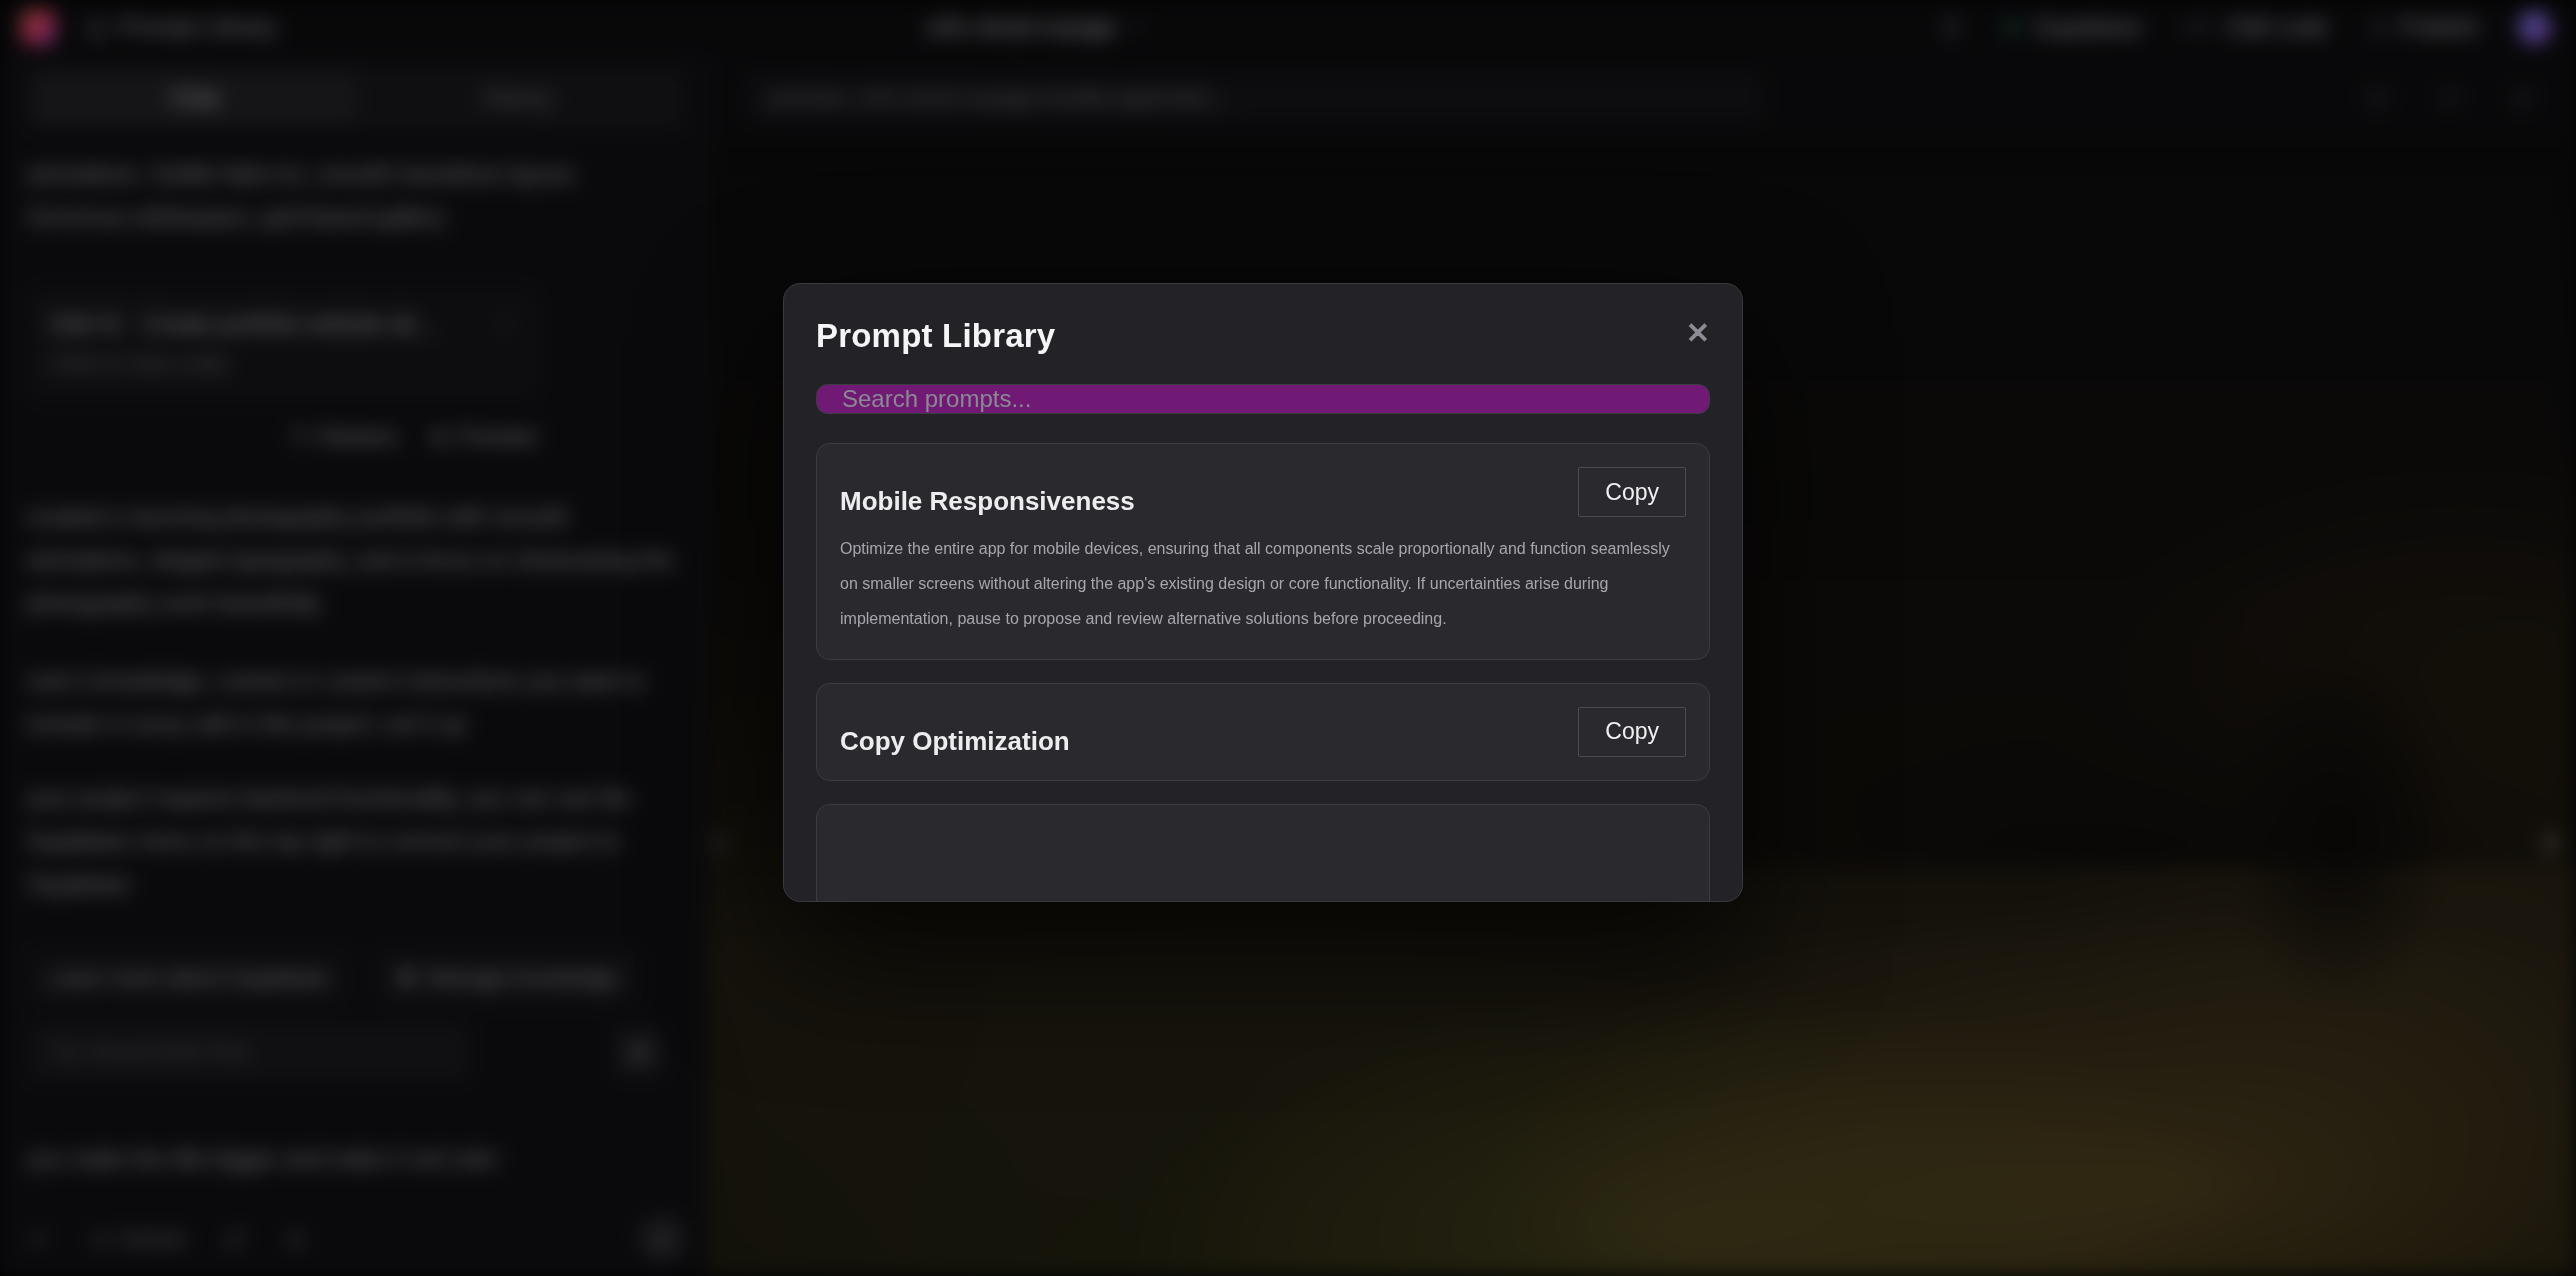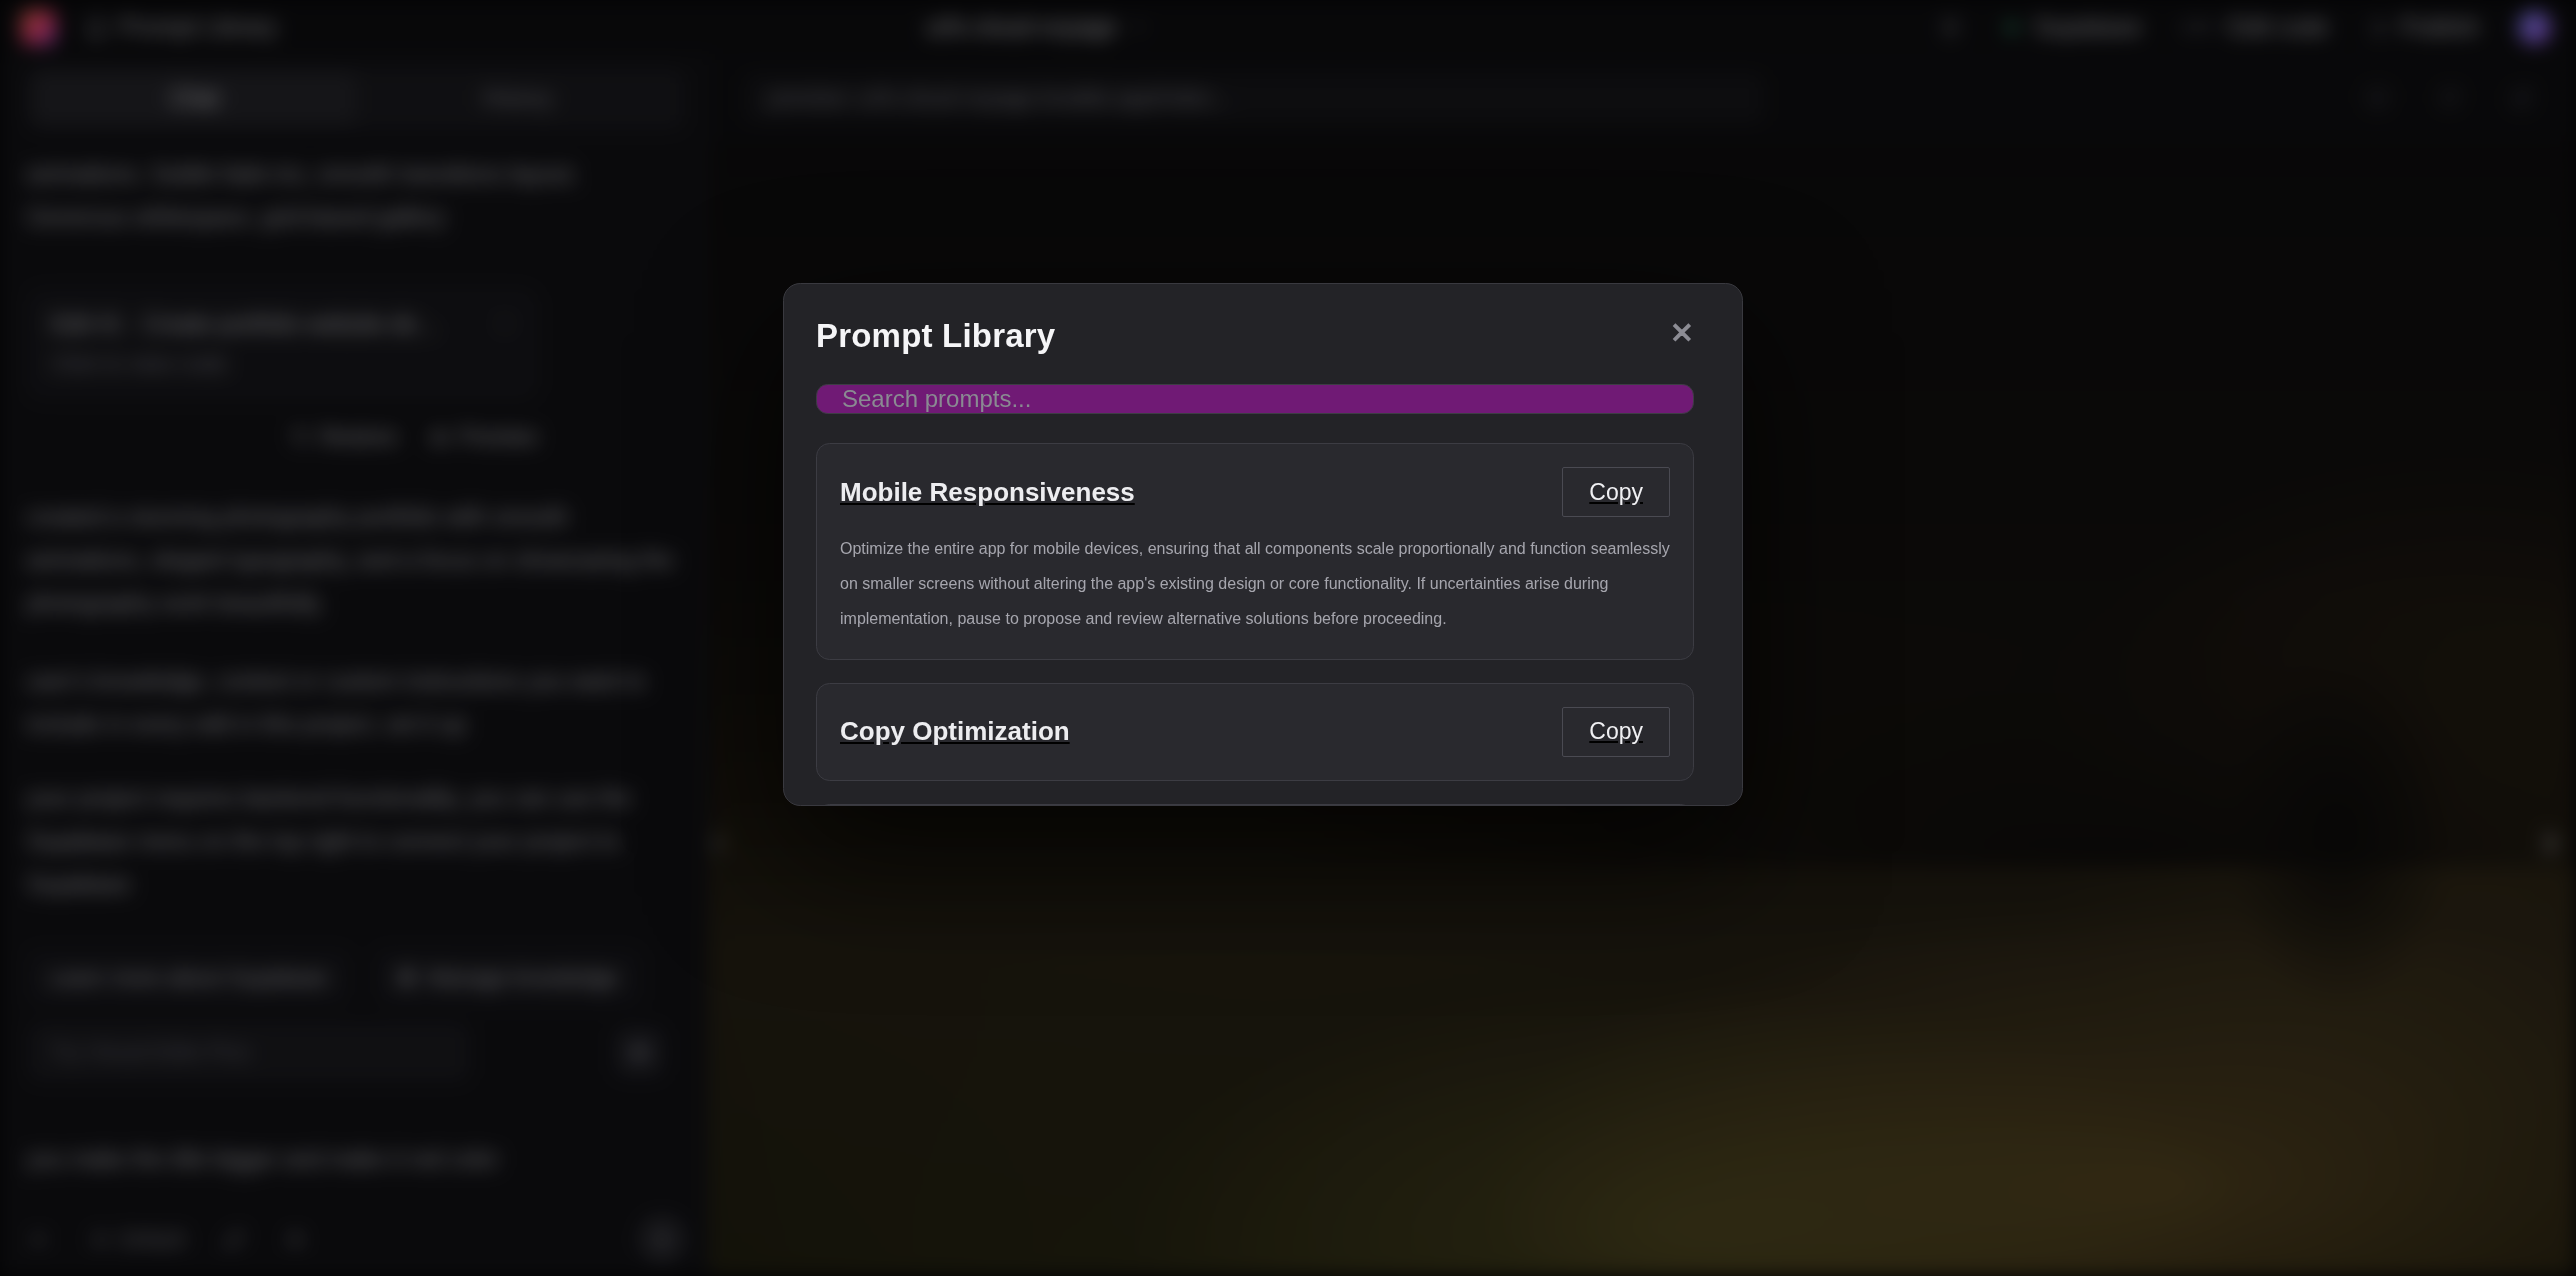--- a/index.html
+++ b/index.html
@@ -68,33 +68,33 @@
       linear-gradient(to bottom,#0a0908 0%,#100d08 38%,#1a1509 58%,#262011 72%,#191608 100%);}
   .ridge{position:absolute;left:18%;right:0;top:34%;height:30%;
     background:radial-gradient(80% 120% at 70% 100%, rgba(10,8,5,.95), rgba(10,8,5,0) 70%);}
   .tree{position:absolute;right:6%;bottom:18%;width:250px;height:404px;
     background:radial-gradient(60% 60% at 50% 40%, rgba(8,7,4,.9), rgba(8,7,4,0) 75%);}
   .chev{position:absolute;top:669px;color:#e8e8ea;font-size:50px;opacity:.85;}
   .chev.left{left:1.9px;opacity:.45}
   .chev.right{right:17.3px;}
   
   .overlay{position:absolute;inset:0;background:rgba(6,6,9,.48);}
-  .modal{position:absolute;left:783px;top:283px;width:960px;height:523px;background:#232327;
+  .modal{position:absolute;left:783px;top:283px;width:960px;height:619px;background:#232327;
     border:1px solid #39393f;border-radius:17.3px;box-shadow:0 48px 135px rgba(0,0,0,.75);
-    overflow:hidden;display:flex;flex-direction:column;padding:33px 48px 0 32px;}
+    overflow:hidden;display:flex;flex-direction:column;padding:33px 32px 0 32px;}
   .modal-head{display:flex;align-items:flex-start;justify-content:space-between;}
   .modal-title{color:#f5f5f7;font-size:33px;font-weight:700;letter-spacing:0.2px;}
   .close-btn{color:#8c8c94;font-size:29px;font-weight:700;line-height:29px;margin-top:1.9px;}
   .search{margin-top:29px;height:67px;width:100%;background:#701a75;border:1px solid #3d3d44;
     border-radius:11.6px;color:#e6e6ea;font-size:24px;padding:0 25px;outline:none;
     font-family:"Liberation Sans",sans-serif;}
   .search::placeholder{color:#8a8a92;}
   .prompt-list{margin-top:29px;display:flex;flex-direction:column;gap:23px;}
   .p-card{background:#29292e;border:1px solid #3c3c43;border-radius:13.5px;padding:23px;}
-  .p-head{display:flex;align-items:center;justify-content:space-between;text-decoration:underline;}
+  .p-head{display:flex;align-items:flex-end;justify-content:space-between;}
   .p-title{color:#ededf0;font-size:26px;font-weight:600;}
   .copy-btn{border:1px solid #4a4a52;border-radius:2px;background:transparent;color:#f0f0f3;
     font-size:23px;padding:10.6px 26px;font-family:"Liberation Sans",sans-serif;}
   .p-desc{margin-top:13.5px;color:#a6a6ae;font-size:16px;line-height:35px;}
   .p-card.stub{height:125px;}
   svg{display:block}
 </style>
 </head>
 <body>
 

